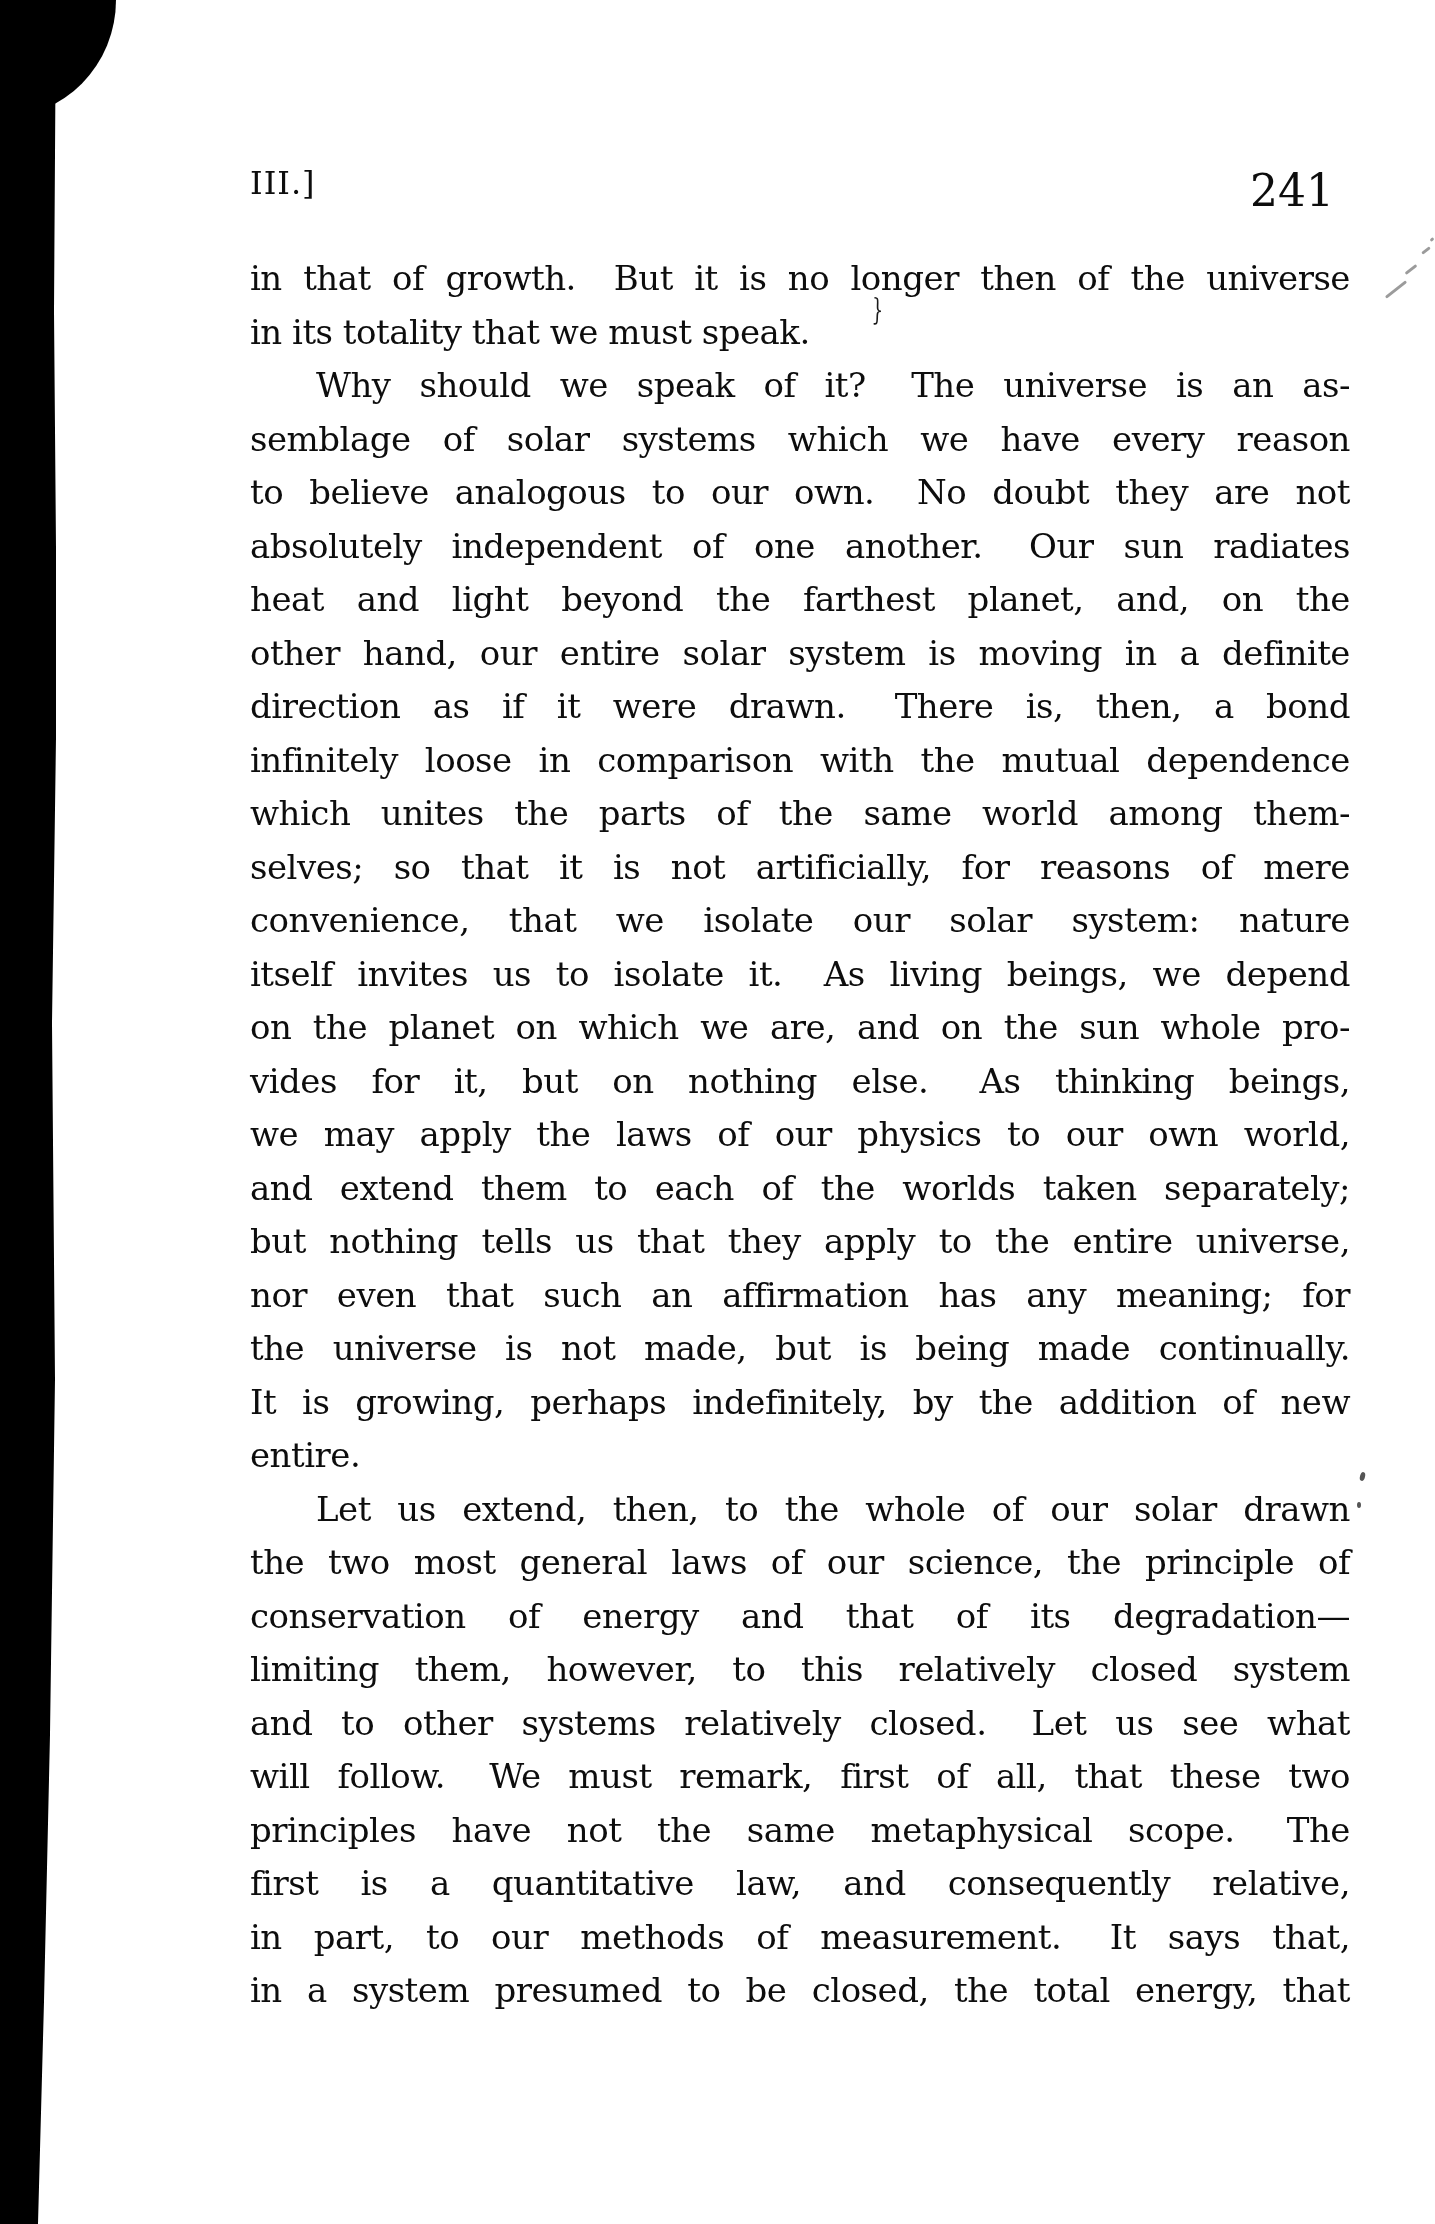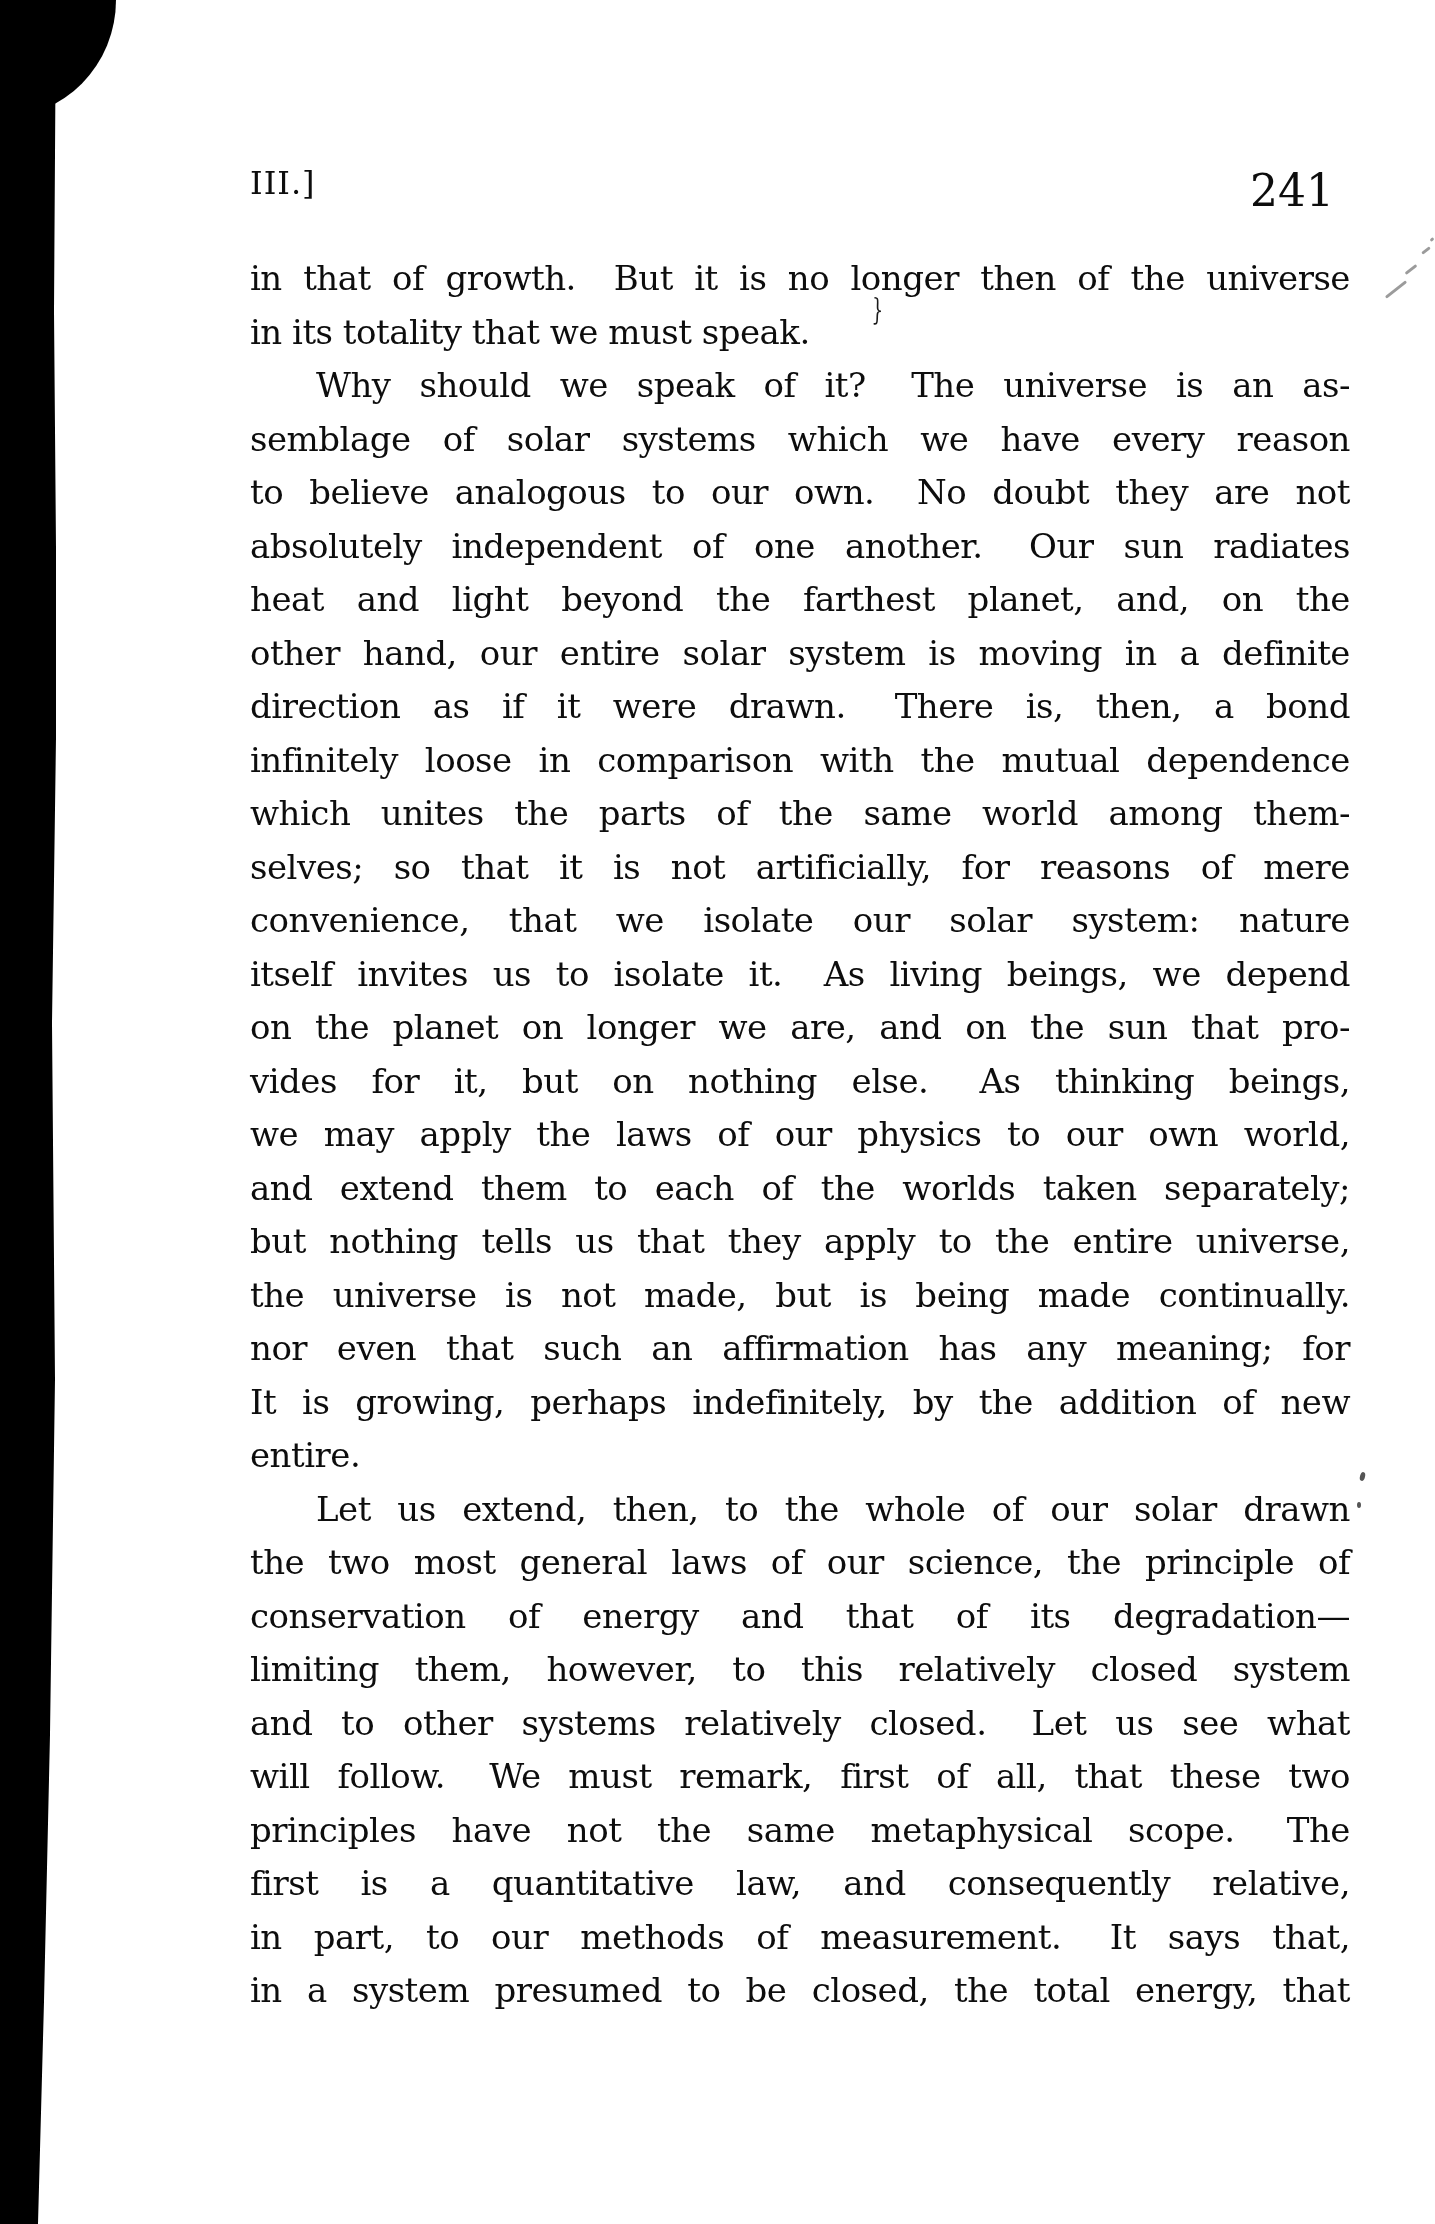--- a/index.html
+++ b/index.html
@@ -102,27 +102,27 @@
     <div class="line">to believe analogous to our own.  No doubt they are not</div>
     <div class="line">absolutely independent of one another.  Our sun radiates</div>
     <div class="line">heat and light beyond the farthest planet, and, on the</div>
     <div class="line">other hand, our entire solar system is moving in a definite</div>
     <div class="line">direction as if it were drawn.  There is, then, a bond</div>
     <div class="line">infinitely loose in comparison with the mutual dependence</div>
     <div class="line">which unites the parts of the same world among them-</div>
     <div class="line">selves; so that it is not artificially, for reasons of mere</div>
     <div class="line">convenience, that we isolate our solar system: nature</div>
     <div class="line">itself invites us to isolate it.  As living beings, we depend</div>
-    <div class="line">on the planet on longer we are, and on the sun that pro-</div>
+    <div class="line">on the planet on which we are, and on the sun whole pro-</div>
     <div class="line">vides for it, but on nothing else.  As thinking beings,</div>
     <div class="line">we may apply the laws of our physics to our own world,</div>
     <div class="line">and extend them to each of the worlds taken separately;</div>
     <div class="line">but nothing tells us that they apply to the entire universe,</div>
+    <div class="line">nor even that such an affirmation has any meaning; for</div>
     <div class="line">the universe is not made, but is being made continually.</div>
-    <div class="line">nor even that such an affirmation has any meaning; for</div>
     <div class="line">It is growing, perhaps indefinitely, by the addition of new</div>
     <div class="line end">entire.</div>
     <div class="line indent">Let us extend, then, to the whole of our solar drawn</div>
     <div class="line">the two most general laws of our science, the principle of</div>
     <div class="line">conservation of energy and that of its degradation—</div>
     <div class="line">limiting them, however, to this relatively closed system</div>
     <div class="line">and to other systems relatively closed.  Let us see what</div>
     <div class="line">will follow.  We must remark, first of all, that these two</div>
     <div class="line">principles have not the same metaphysical scope.  The</div>
     <div class="line">first is a quantitative law, and consequently relative,</div>

